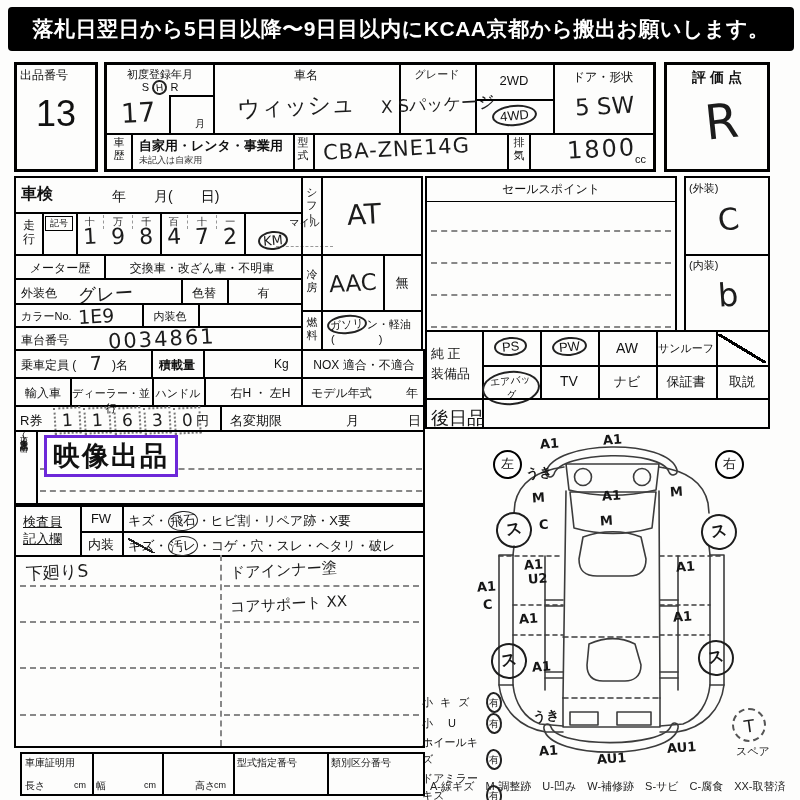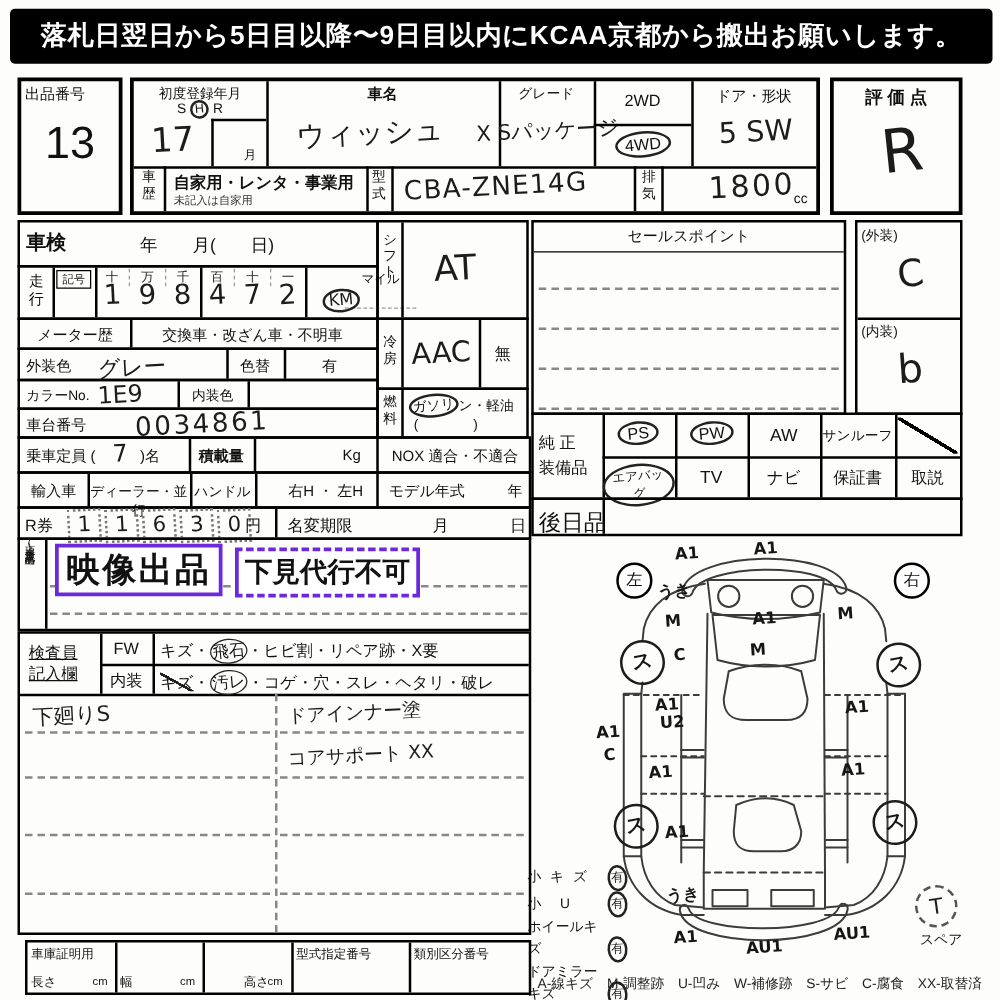--- a/index.html
+++ b/index.html
@@ -49,21 +49,21 @@
     <div class="abs c" style="left:0;top:2px;width:106px;font-size:11px;">初度登録年月</div>
     <div class="abs c" style="left:0;top:15px;width:106px;font-size:11px;">
       <span>S</span>
       <span class="circ" style="font-size:10px;padding:0 2px;">H</span>
       <span>R</span>
     </div>
     <div class="abs hw rot" style="left:14px;top:32px;font-size:27px;">17</div>
     <div class="part bl bt" style="left:62px;top:30px;width:44px;height:38px;"></div>
     <div class="abs" style="left:88px;top:52px;font-size:10px;">月</div>
 
-    <div class="abs c" style="left:106px;top:2px;width:186px;font-size:12px;font-weight:bold;">車名</div>
+    <div class="abs c" style="left:106px;top:2px;width:186px;font-size:12px;">車名</div>
     <div class="abs hw rot" style="left:130px;top:26px;font-size:23px;">ウィッシュ</div>
 
     <div class="abs c" style="left:292px;top:2px;width:76px;font-size:11px;">グレード</div>
     <div class="abs hw rot" style="left:274px;top:28px;font-size:17px;white-space:nowrap;">X Sパッケージ</div>
 
     <div class="part bt" style="left:368px;top:34px;width:78px;"></div>
     <div class="abs c" style="left:368px;top:8px;width:78px;font-size:13px;">2WD</div>
     <div class="abs c" style="left:368px;top:40px;width:78px;">
       <span class="circ" style="font-size:13px;padding:1px 6px;">4WD</span>
     </div>
@@ -260,21 +260,20 @@
     <span class="abs" style="left:3px;top:80px;font-size:11px;">(内装)</span>
     <span class="abs hw" style="left:32px;top:98px;font-size:32px;transform:rotate(-4deg);">b</span>
   </div>
 
   <div class="abs b2" style="left:14px;top:430px;width:411px;height:75px;">
     <div class="part bl" style="left:20px;top:0;height:71px;"></div>
     <div class="abs" style="left:1px;top:2px;height:68px;writing-mode:vertical-rl;text-orientation:upright;font-size:8px;letter-spacing:-1px;">注意事項(出品店記入)</div>
     <div class="dash" style="left:24px;top:36px;width:382px;"></div>
     <div class="dash" style="left:24px;top:58px;width:382px;"></div>
     <div class="stamp" style="left:28px;top:3px;font-size:27px;padding:0 6px;letter-spacing:2px;">映像出品</div>
-    <div class="stamp" style="left:172px;top:6px;font-size:22px;padding:2px 5px;border-style:dashed solid;border-width:3px;">下見代行不可</div>
   </div>
 
   <div class="abs b2" style="left:14px;top:505px;width:411px;height:243px;">
     <div class="part bl" style="left:64px;top:0;height:48px;"></div>
     <div class="part bl" style="left:106px;top:0;height:48px;"></div>
     <div class="part bt" style="left:64px;top:24px;width:343px;"></div>
     <div class="part bt" style="left:0;top:48px;width:407px;"></div>
     <div class="abs" style="left:7px;top:7px;font-size:13px;line-height:1.3;text-decoration:underline;">
       <span style="display:block;">検査員</span>
       <span style="display:block;">記入欄</span>

